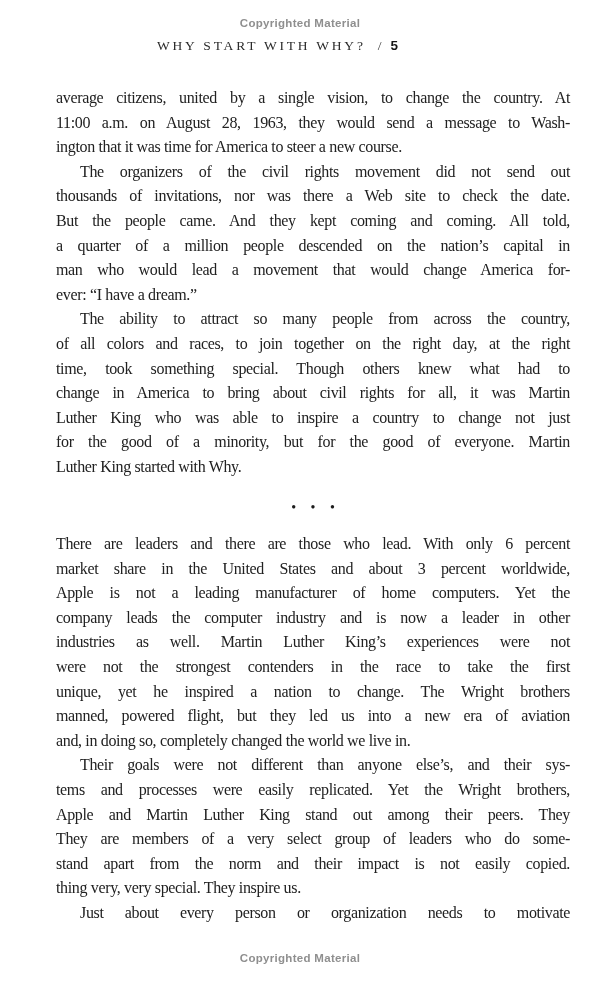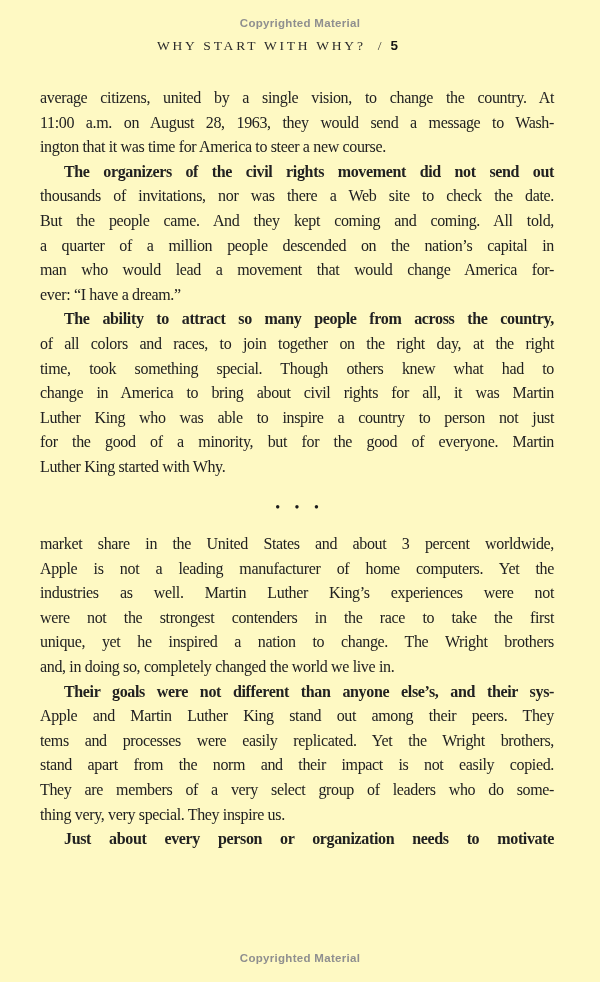--- a/index.html
+++ b/index.html
@@ -4,21 +4,21 @@
 <style>
   html, body {
     margin: 0;
     padding: 0;
     background: #e9e9e9;
   }
   .page {
     position: relative;
     width: 600px;
     height: 982px;
-    background: #fef9c3;
+    background: #ffffff;
     font-family: "Liberation Serif", serif;
     overflow: hidden;
     margin: 0 auto;
   }
   .copyright {
     position: absolute;
     left: 0;
     width: 600px;
     text-align: center;
     font-family: "Liberation Sans", sans-serif;
@@ -51,38 +51,38 @@
   }
   .running-head .pagenum {
     font-family: "Liberation Sans", sans-serif;
     font-weight: bold;
     font-size: 13.5px;
     letter-spacing: 0;
     color: #151515;
   }
   .page-body {
     position: absolute;
-    left: 40px;
+    left: 56px;
     top: 86px;
     width: 514px;
     font-size: 16px;
     line-height: 24.6px;
     letter-spacing: -0.35px;
     color: #212121;
   }
   .paragraph { margin: 0; }
   .line {
     text-align: justify;
     text-align-last: justify;
   }
   .line.para-end {
     text-align: center;
     text-align-last: left;
   }
-  .line.indent { text-indent: 24px; font-weight: bold; }
+  .line.indent { text-indent: 24px; }
   .section-break {
     text-align: center;
     text-align-last: center;
     font-size: 14px;
     line-height: 24.6px;
     margin: 16px 0 12px 0;
     word-spacing: 11px;
     color: #1c1c1c;
     letter-spacing: 0;
   }
@@ -110,39 +110,42 @@
         <div class="line">But the people came. And they kept coming and coming. All told,</div>
         <div class="line">a quarter of a million people descended on the nation’s capital in</div>
         <div class="line">man who would lead a movement that would change America for-</div>
         <div class="line para-end">ever: “I have a dream.”</div>
       </div>
       <div class="paragraph">
         <div class="line indent">The ability to attract so many people from across the country,</div>
         <div class="line">of all colors and races, to join together on the right day, at the right</div>
         <div class="line">time, took something special. Though others knew what had to</div>
         <div class="line">change in America to bring about civil rights for all, it was Martin</div>
-        <div class="line">Luther King who was able to inspire a country to person not just</div>
+        <div class="line">Luther King who was able to inspire a country to change not just</div>
         <div class="line">for the good of a minority, but for the good of everyone. Martin</div>
         <div class="line para-end">Luther King started with Why.</div>
       </div>
       <div class="section-break">• • •</div>
       <div class="paragraph">
+        <div class="line">There are leaders and there are those who lead. With only 6 percent</div>
         <div class="line">market share in the United States and about 3 percent worldwide,</div>
         <div class="line">Apple is not a leading manufacturer of home computers. Yet the</div>
+        <div class="line">company leads the computer industry and is now a leader in other</div>
         <div class="line">industries as well. Martin Luther King’s experiences were not</div>
         <div class="line">were not the strongest contenders in the race to take the first</div>
         <div class="line">unique, yet he inspired a nation to change. The Wright brothers</div>
+        <div class="line">manned, powered flight, but they led us into a new era of aviation</div>
         <div class="line para-end">and, in doing so, completely changed the world we live in.</div>
       </div>
       <div class="paragraph">
         <div class="line indent">Their goals were not different than anyone else’s, and their sys-</div>
+        <div class="line">tems and processes were easily replicated. Yet the Wright brothers,</div>
         <div class="line">Apple and Martin Luther King stand out among their peers. They</div>
-        <div class="line">tems and processes were easily replicated. Yet the Wright brothers,</div>
+        <div class="line">They are members of a very select group of leaders who do some-</div>
         <div class="line">stand apart from the norm and their impact is not easily copied.</div>
-        <div class="line">They are members of a very select group of leaders who do some-</div>
         <div class="line para-end">thing very, very special. They inspire us.</div>
       </div>
       <div class="paragraph">
         <div class="line indent">Just about every person or organization needs to motivate</div>
       </div>
     </div>
 
   <div class="copyright bottom">Copyrighted Material</div>
 
 </div>

